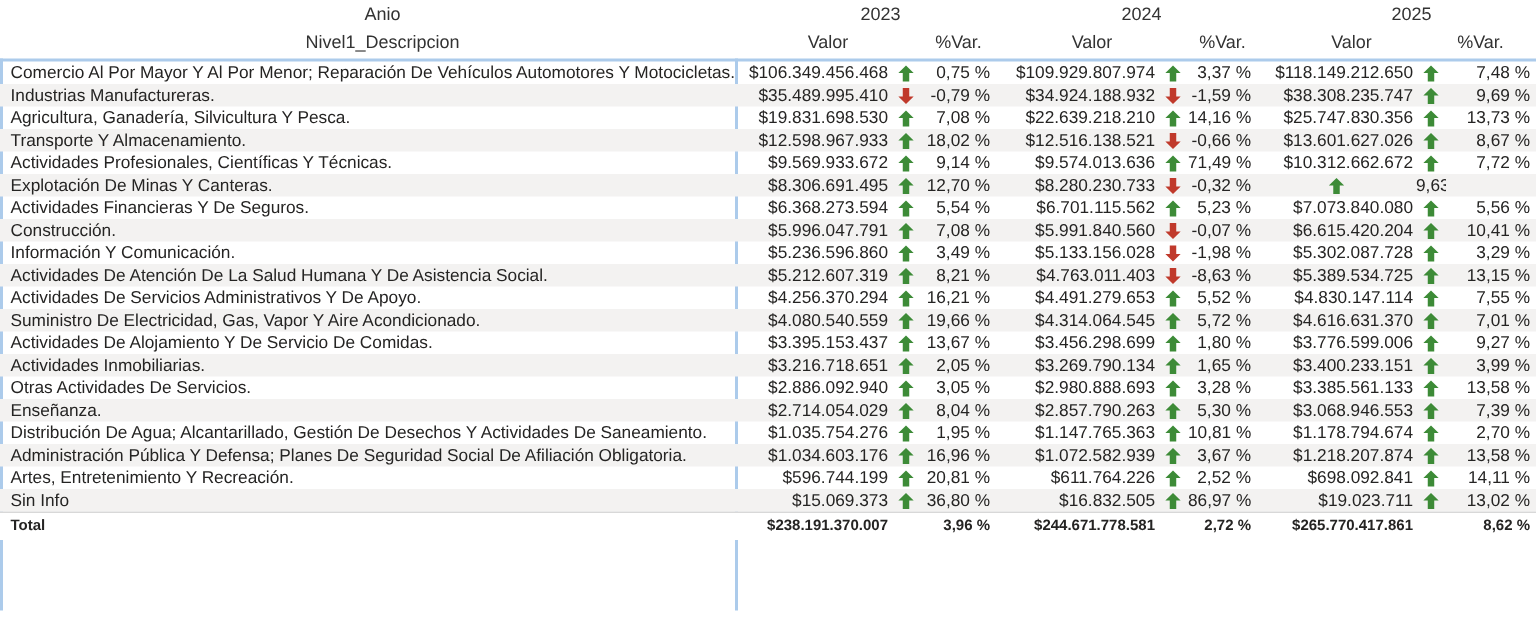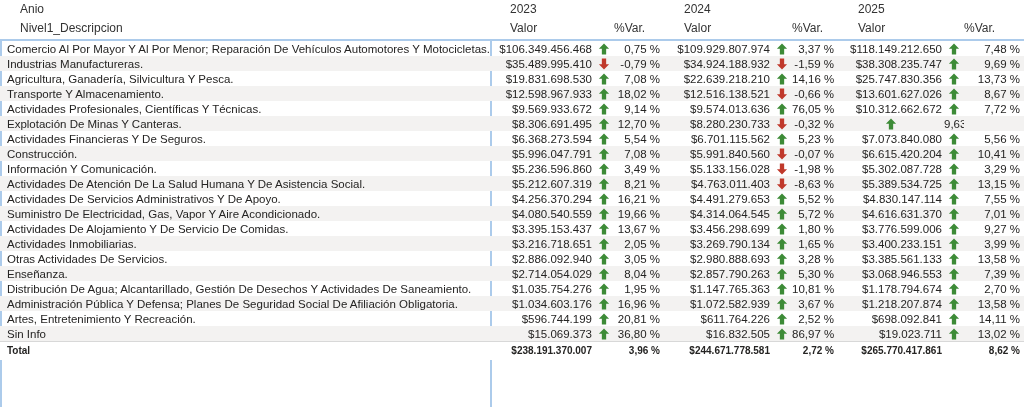--- a/index.html
+++ b/index.html
@@ -7,21 +7,21 @@
     width:1024px;height:414px;background:#ffffff;
     font-family:"Liberation Sans","DejaVu Sans",sans-serif;
     color:#252423;position:relative;overflow:hidden;
   }
   .grid-cols{
     display:grid;
     grid-template-columns:490px 104px 20px 50px 108px 20px 46px 106px 20px 60px;
   }
   
   .hdr-row{height:19px;line-height:19px;font-size:12px;color:#333333;}
-  .hc{white-space:nowrap;padding-left:20px;}
+  .hc{text-align:center;white-space:nowrap;padding-left:20px;}
   .span-label{grid-column:1;}
   .span-y1{grid-column:2/5;} .span-y2{grid-column:5/8;} .span-y3{grid-column:8/11;}
   .c-v1{grid-column:2;} .c-p1{grid-column:3/5;}
   .c-v2{grid-column:5;} .c-p2{grid-column:6/8;}
   .c-v3{grid-column:8;} .c-p3{grid-column:9/11;}
   .c-p3{padding-right:14px;}
   
   .blue-line{position:absolute;background:#accbeb;}
   #blue-top{left:0;top:39px;width:1024px;height:2px;}
   #blue-left{left:0;top:39px;width:2px;height:368px;}
@@ -169,21 +169,21 @@
           <path d="M10 1 L18.5 9.5 H13.6 V19 H6.4 V9.5 H1.5 Z" fill="#3d8b37"></path>
         </svg>
       </div>
       <div class="cell pct">9,14 %</div>
       <div class="cell val">$9.574.013.636</div>
       <div class="cell arr">
         <svg width="12" height="12" viewBox="0 0 20 20">
           <path d="M10 1 L18.5 9.5 H13.6 V19 H6.4 V9.5 H1.5 Z" fill="#3d8b37"></path>
         </svg>
       </div>
-      <div class="cell pct">76,05 %</div>
+      <div class="cell pct">71,49 %</div>
       <div class="cell val">$10.312.662.672</div>
       <div class="cell arr">
         <svg width="12" height="12" viewBox="0 0 20 20">
           <path d="M10 1 L18.5 9.5 H13.6 V19 H6.4 V9.5 H1.5 Z" fill="#3d8b37"></path>
         </svg>
       </div>
       <div class="cell pct pct-last">7,72 %</div>
     </div>
     <div class="grid-cols row">
       <div class="cell lbl">Explotación De Minas Y Canteras.</div>

